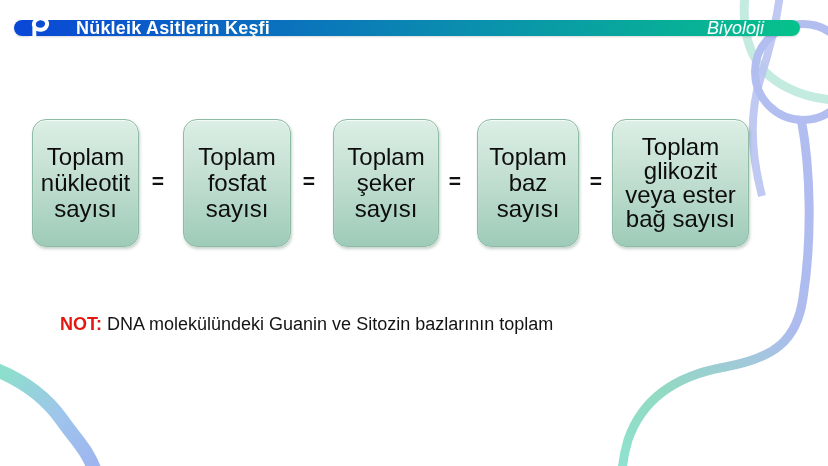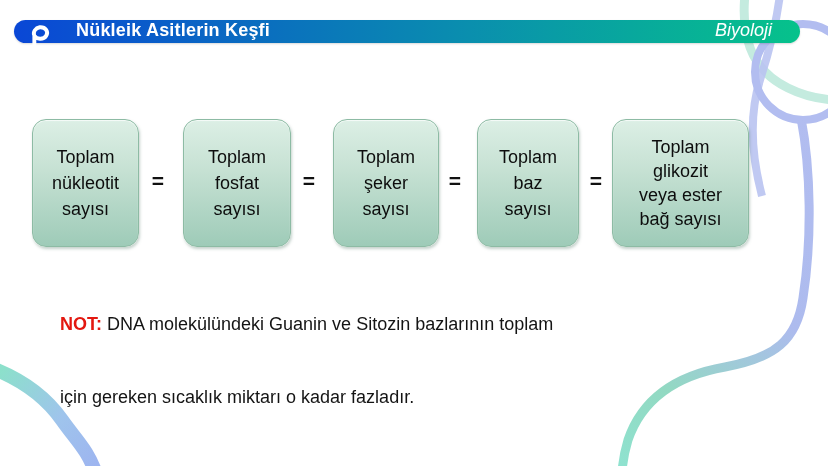--- a/index.html
+++ b/index.html
@@ -4,38 +4,38 @@
 <style>
   html,body { margin:0; padding:0; background:#e8e8e8; }
   .slide {
     position:relative; width:828px; height:466px; background:#ffffff;
     overflow:hidden; font-family:"Liberation Sans", sans-serif;
   }
   svg.decor { position:absolute; left:0; top:0; z-index:0; }
 
   
   .header {
-    position:absolute; left:14px; top:20px; width:786px; height:23px;
+    position:absolute; left:14px; top:20px; width:786px; height:16px;
     border-radius:17px; z-index:2;
     background:linear-gradient(90deg,#0a47d6 0%,#0a6cc0 30%,#0a8fae 58%,#06c28b 100%);
-    display:flex; align-items:flex-start; color:#ffffff;
+    display:flex; align-items:center; color:#ffffff;
     box-shadow:0 1px 2px rgba(0,0,0,.15);
   }
   .logo { width:34px; height:34px; margin-left:8px; flex:0 0 auto; display:flex; align-items:center; justify-content:center; }
   .header-title { margin-left:20px; font-size:18px; font-weight:bold; letter-spacing:.2px; }
-  .header-subject { margin-left:auto; margin-right:28px; font-size:18px; font-style:italic; }
+  .header-subject { margin-left:auto; margin-right:36px; font-size:18px; font-style:italic; }
 
   
   .eq-box {
     position:absolute; top:119px; height:126px; z-index:1;
     border-radius:14px; border:1px solid #8dbba4;
     background:linear-gradient(180deg,#dcefe5 0%,#c6e1d3 40%,#9ecbb8 100%);
     box-shadow:inset 0 1px 1px rgba(255,255,255,.75), 1px 2px 3px rgba(90,125,110,.35);
     display:flex; align-items:center; justify-content:center;
-    text-align:center; color:#0d0d0d; font-size:18px; line-height:26px;
+    text-align:center; color:#0d0d0d; font-size:24px; line-height:26px;
     white-space:pre-line;
   }
   .eq-box.small-lh { line-height:24px; }
   .eq-op {
     position:absolute; top:169px; width:28px; z-index:1;
     text-align:center; font-size:21px; font-weight:bold; color:#111111;
   }
 
   
   .note { position:absolute; left:60px; top:270px; width:600px; z-index:1;
@@ -102,16 +102,15 @@
   <div class="eq-op" style="left:582px;">=</div>
   <div class="eq-box small-lh" style="left:612px; width:135px;">Toplam
 glikozit
 veya ester
 bağ sayısı</div>
 
   <div class="note">
     <div class="note-line">
       <span class="note-label">NOT:</span><span> DNA molekülündeki Guanin ve Sitozin bazlarının toplam</span>
     </div>
-    <div class="note-line">için gereken sıcaklık miktarı o kadar fazladır.</div>
   </div>
 
 </div>
 
 </body></html>

